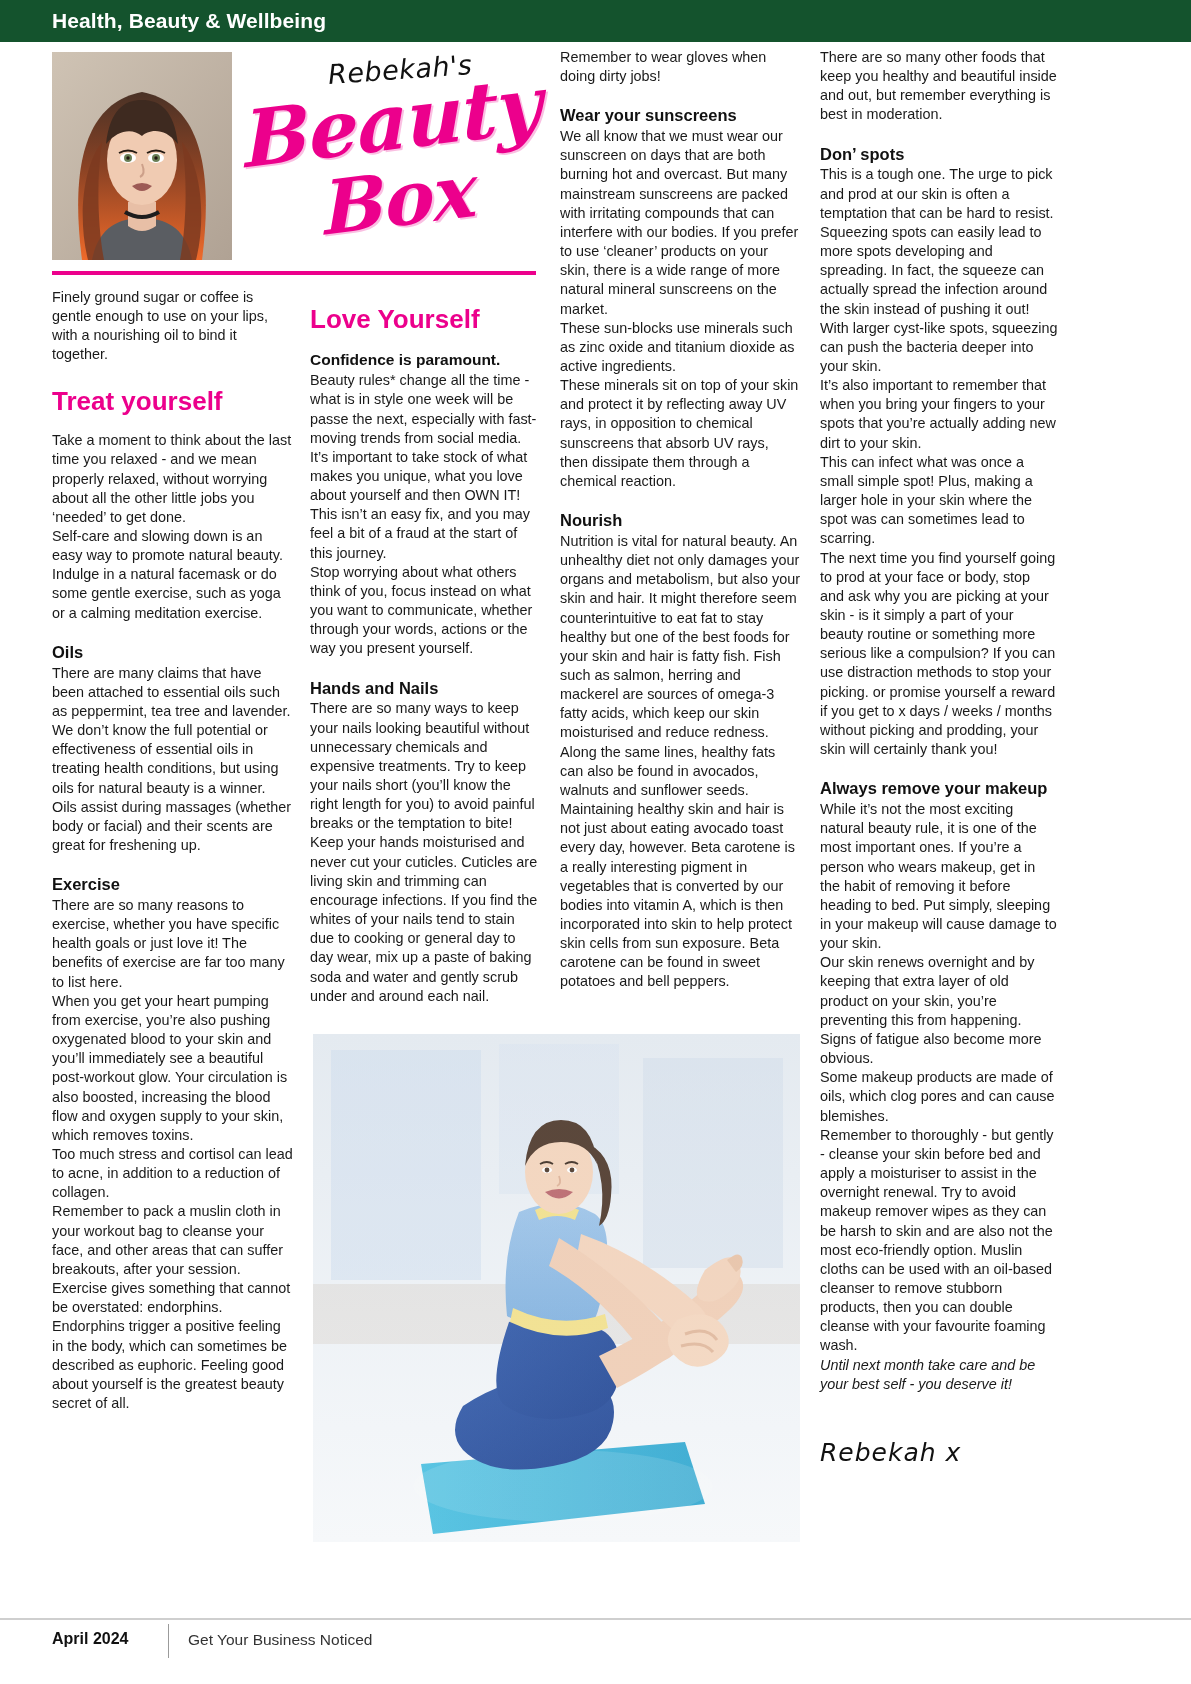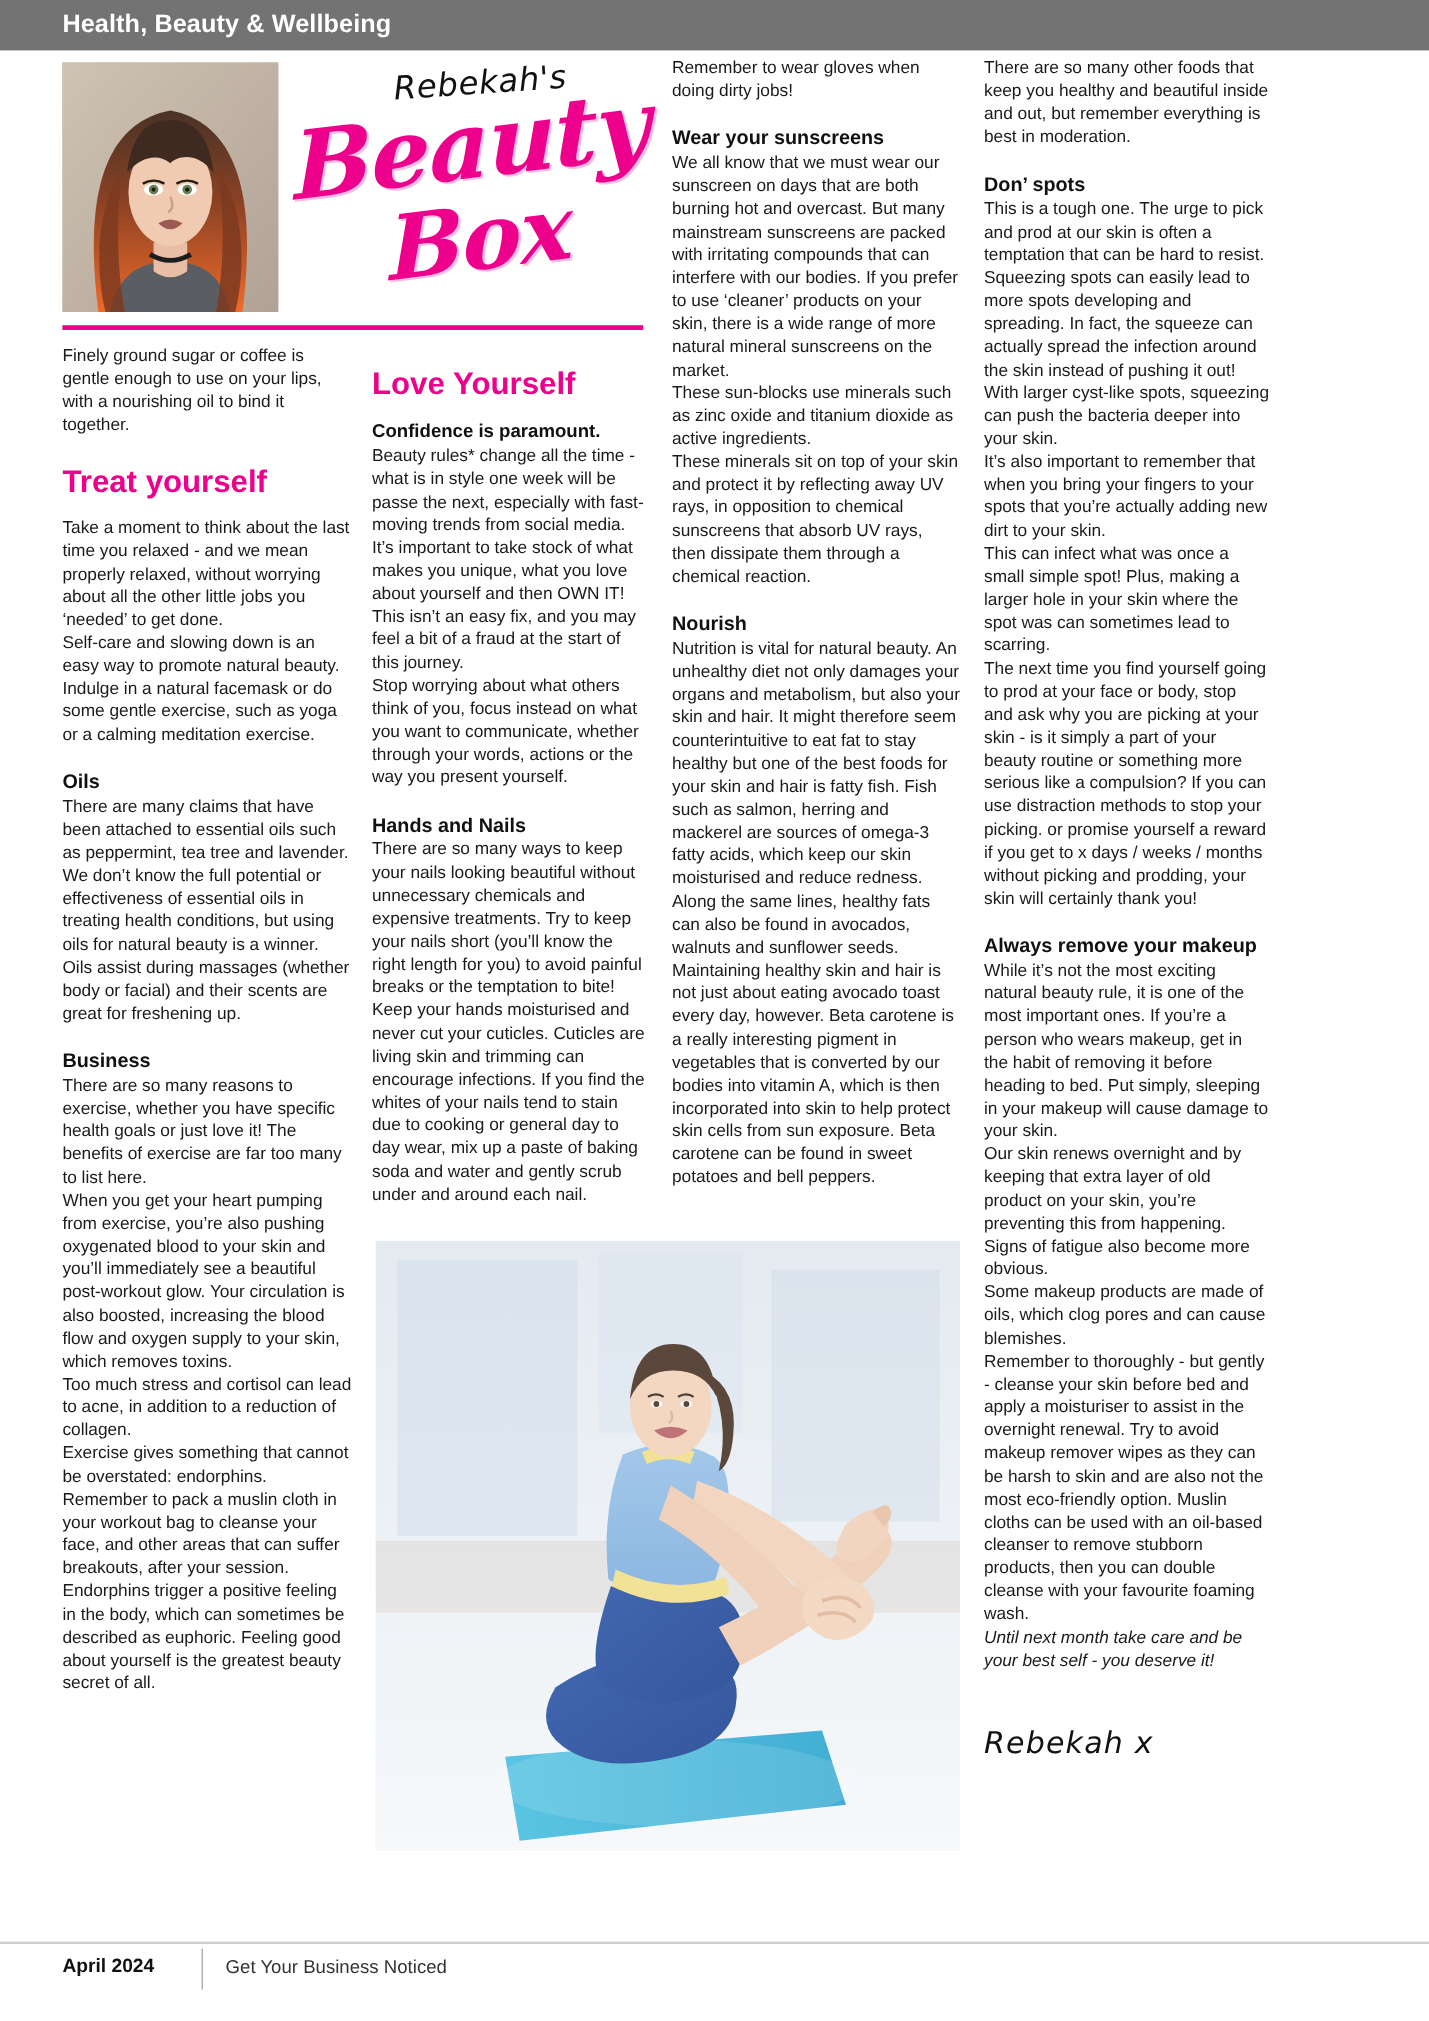--- a/index.html
+++ b/index.html
@@ -12,21 +12,21 @@
     color: #1a1a1a;
     position: relative;
     overflow: hidden;
   }
 
   
   .topbar {
     position: absolute;
     left: 0; top: 0;
     width: 1191px; height: 42px;
-    background: #737373;
+    background: #14532d;
   }
   .topbar-title {
     position: absolute;
     left: 52px; top: 9px;
     font-size: 21px;
     font-weight: bold;
     color: #ffffff;
     letter-spacing: .1px;
   }
 
@@ -240,26 +240,26 @@
 </div>
 <div class="masthead-rule"></div>
 
 <div class="col" id="col1">
   <p>Finely ground sugar or coffee is gentle enough to use on your lips, with a nourishing oil to bind it together.</p>
   <h2 class="h-pink">Treat yourself</h2>
   <p>Take a moment to think about the last time you relaxed - and we mean properly relaxed, without worrying about all the other little jobs you ‘needed’ to get done.</p>
   <p>Self-care and slowing down is an easy way to promote natural beauty. Indulge in a natural facemask or do some gentle exercise, such as yoga or a calming meditation exercise.</p>
   <h3 class="h-sub">Oils</h3>
   <p>There are many claims that have been attached to essential oils such as peppermint, tea tree and lavender. We don’t know the full potential or effectiveness of essential oils in treating health conditions, but using oils for natural beauty is a winner. Oils assist during massages (whether body or facial) and their scents are great for freshening up.</p>
-  <h3 class="h-sub">Business</h3>
+  <h3 class="h-sub">Exercise</h3>
   <p>There are so many reasons to exercise, whether you have specific health goals or just love it! The benefits of exercise are far too many to list here.</p>
   <p>When you get your heart pumping from exercise, you’re also pushing oxygenated blood to your skin and you’ll immediately see a beautiful post-workout glow. Your circulation is also boosted, increasing the blood flow and oxygen supply to your skin, which removes toxins.</p>
   <p>Too much stress and cortisol can lead to acne, in addition to a reduction of collagen.</p>
+  <p>Remember to pack a muslin cloth in your workout bag to cleanse your face, and other areas that can suffer breakouts, after your session.</p>
   <p>Exercise gives something that cannot be overstated: endorphins.</p>
-  <p>Remember to pack a muslin cloth in your workout bag to cleanse your face, and other areas that can suffer breakouts, after your session.</p>
   <p>Endorphins trigger a positive feeling in the body, which can sometimes be described as euphoric. Feeling good about yourself is the greatest beauty secret of all.</p>
 </div>
 
 <div class="col" id="col2">
   <h2 class="h-pink">Love Yourself</h2>
   <h3 class="h-inline">Confidence is paramount.</h3>
   <p>Beauty rules* change all the time - what is in style one week will be passe the next, especially with fast-moving trends from social media.</p>
   <p>It’s important to take stock of what makes you unique, what you love about yourself and then OWN IT! This isn’t an easy fix, and you may feel a bit of a fraud at the start of this journey.</p>
   <p>Stop worrying about what others think of you, focus instead on what you want to communicate, whether through your words, actions or the way you present yourself.</p>
   <h3 class="h-sub">Hands and Nails</h3>

